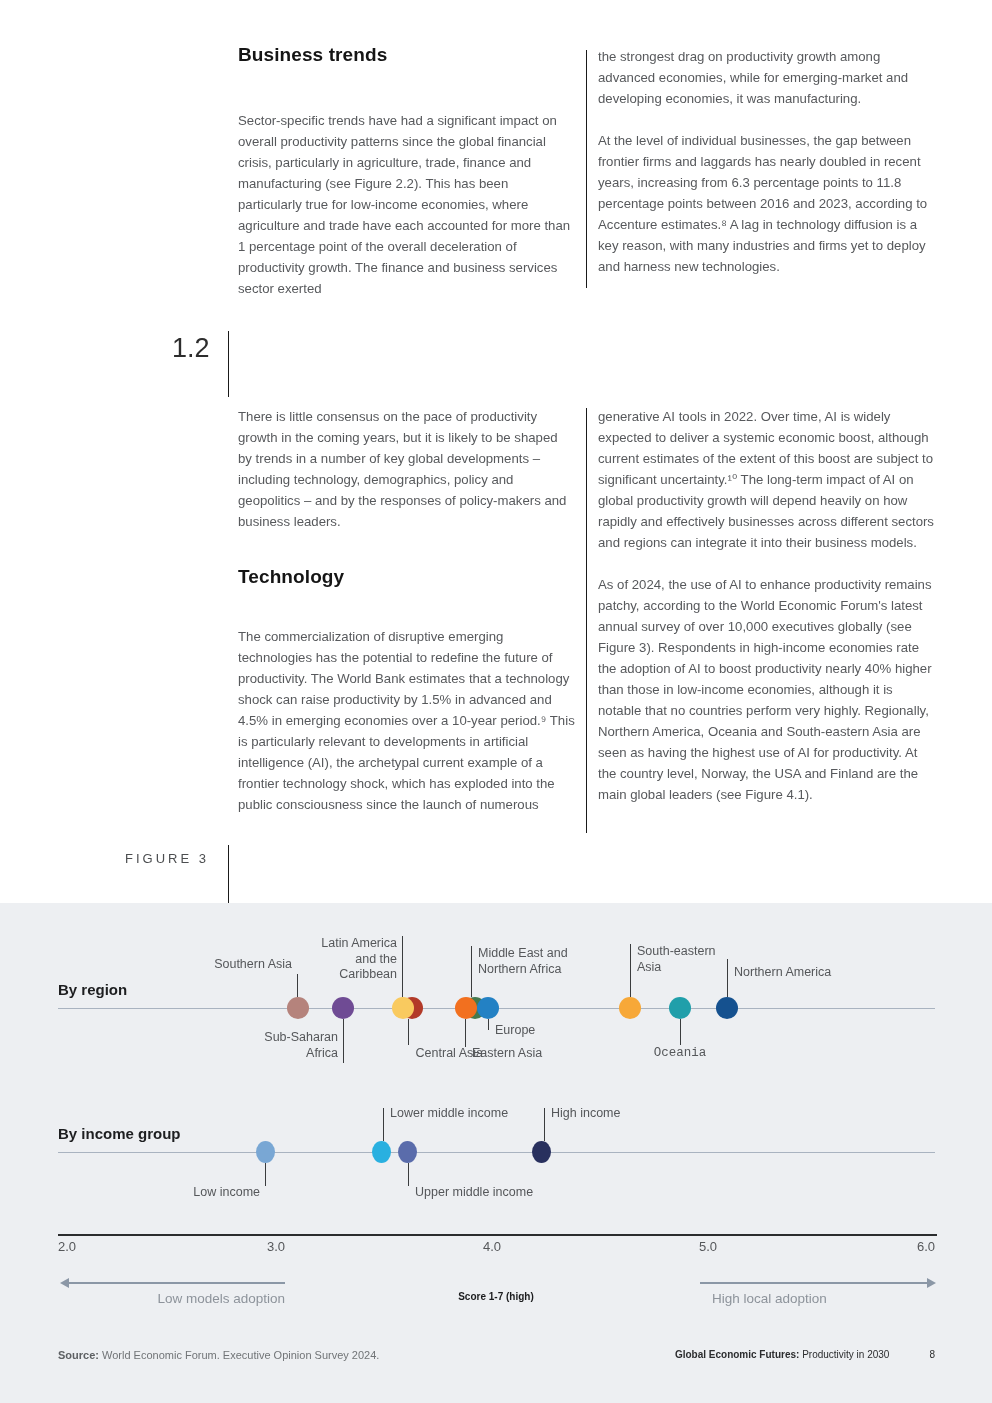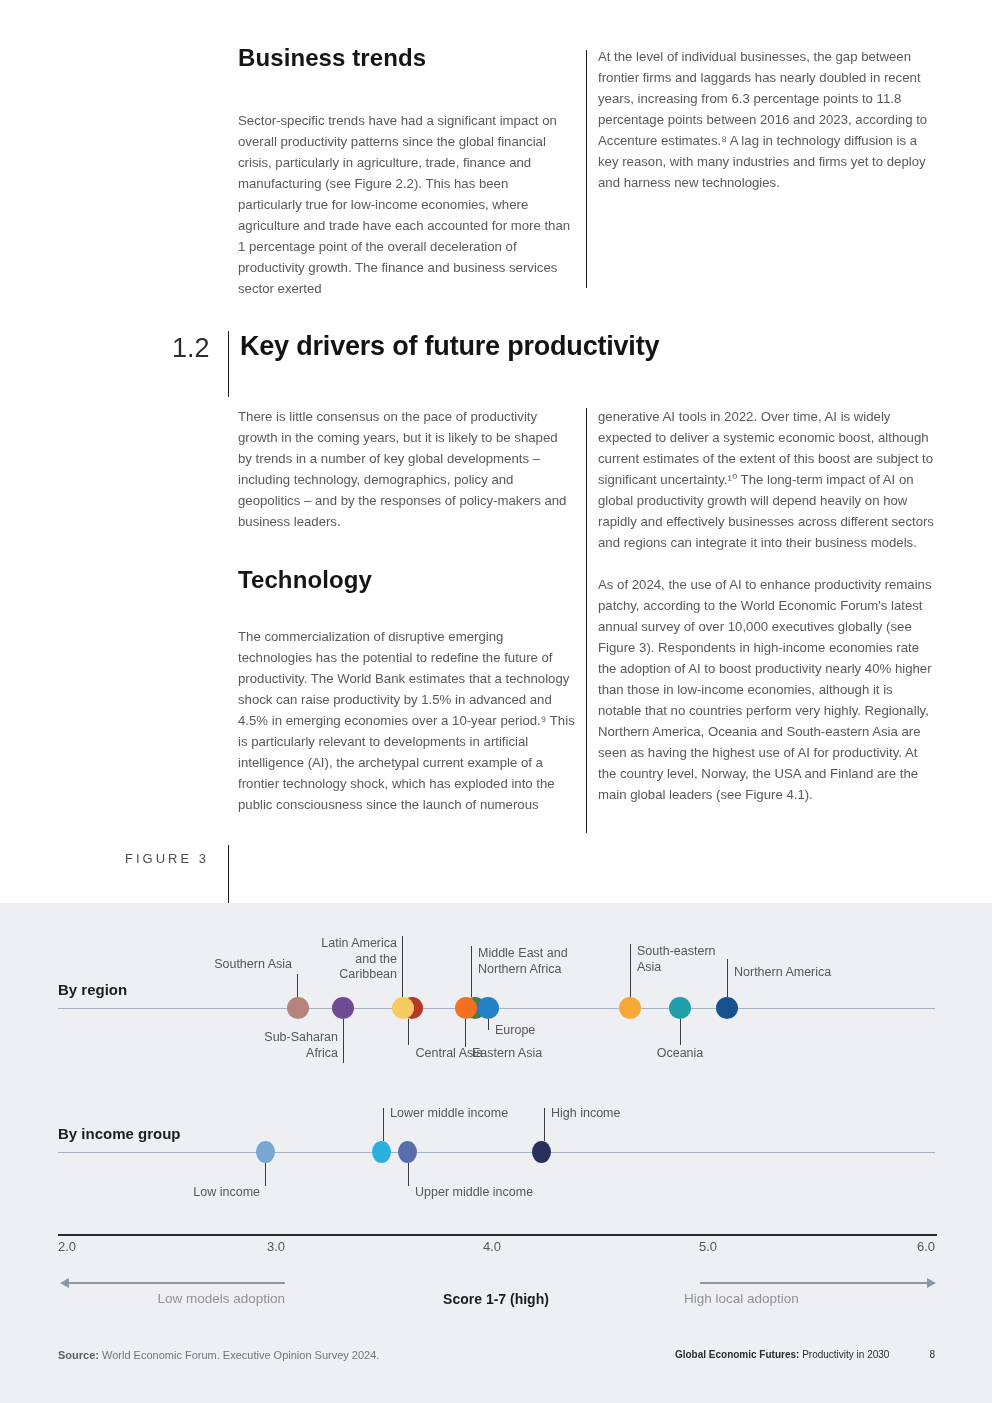--- a/index.html
+++ b/index.html
@@ -3,60 +3,60 @@
 <meta charset="utf-8">
 <style>
   * { margin:0; padding:0; box-sizing:border-box; }
   html,body { background:#fff; }
   body { font-family:"Liberation Sans","DejaVu Sans",sans-serif; }
   #page {
     position:relative; width:992px; height:1403px; background:#ffffff;
     overflow:hidden; margin:0 auto;
   }
   .para { font-size:13.2px; line-height:21px; color:#57595c; }
-  .h3 { font-size:24px; font-weight:bold; color:#151515; letter-spacing:.1px; }
+  .h3 { font-size:19px; font-weight:bold; color:#151515; letter-spacing:.1px; }
   .abs { position:absolute; }
   .vdiv { position:absolute; width:1px; background:#1a1a1a; }
   .col { position:absolute; width:337px; }
   .col .para + .para { margin-top:21px; }
   #sec2-num { font-size:27px; font-weight:400; color:#2d2d2d; }
   #sec2-title { font-size:27px; font-weight:bold; color:#131313; letter-spacing:-0.2px; }
   #figure-label { font-size:13px; letter-spacing:3px; color:#4c4e50; }
   #figure-caption { font-size:14.6px; font-weight:bold; color:#1b1c1e; line-height:21px; width:695px; }
   #chart-band { position:absolute; left:0; top:903px; width:992px; height:500px; background:#edeff2; }
   .hline { position:absolute; height:1px; background:#a9b3c0; }
   .row-label { position:absolute; font-size:15px; font-weight:bold; color:#1d1e20; }
   .leader { position:absolute; width:1px; background:#3a3c3e; }
   .dot { position:absolute; border-radius:50%; }
   .pt-label { position:absolute; font-size:12.5px; line-height:15.5px; color:#55575a; white-space:nowrap; }
   .axis-line { position:absolute; height:2px; background:#2b2c2e; }
   .tick { position:absolute; font-size:13px; color:#55575a; }
   .arrow-line { position:absolute; height:2px; background:#8b97a6; }
   .arrow-head { position:absolute; width:0; height:0; border-top:5px solid transparent; border-bottom:5px solid transparent; }
   .adopt-label { position:absolute; font-size:13.5px; color:#8d939b; }
-  .score-label { position:absolute; font-size:14px; font-weight:bold; color:#1b1c1e; text-align:center; }
+  .score-label { position:absolute; font-size:10px; font-weight:bold; color:#1b1c1e; text-align:center; }
   #footer-left { position:absolute; left:58px; top:1349px; font-size:11px; color:#717477; }
   #footer-left b { color:#5d6063; }
   #footer-right { position:absolute; right:57px; top:1349px; font-size:10px; color:#2c2d2f; display:flex; gap:40px; }
 </style>
 </head>
 <body>
 
 <div id="page">
 
   <div class="abs h3" style="left:238px; top:44px;">Business trends</div>
   <div class="abs para" style="left:238px; top:110px; width:337px;">Sector-specific trends have had a significant impact on overall productivity patterns since the global financial crisis, particularly in agriculture, trade, finance and manufacturing (see Figure 2.2). This has been particularly true for low-income economies, where agriculture and trade have each accounted for more than 1 percentage point of the overall deceleration of productivity growth. The finance and business services sector exerted</div>
   <div class="vdiv" style="left:586px; top:50px; height:238px;"></div>
   <div class="col" style="left:598px; top:46px;">
+    <div class="para">the strongest drag on productivity growth among advanced economies, while for emerging-market and developing economies, it was manufacturing.</div>
     <div class="para">At the level of individual businesses, the gap between frontier firms and laggards has nearly doubled in recent years, increasing from 6.3 percentage points to 11.8 percentage points between 2016 and 2023, according to Accenture estimates.⁸ A lag in technology diffusion is a key reason, with many industries and firms yet to deploy and harness new technologies.</div>
   </div>
 
   <div class="abs" id="sec2-num" style="left:172px; top:333px;">1.2</div>
   <div class="vdiv" style="left:228px; top:331px; height:66px;"></div>
-  <div class="abs" id="sec2-title" style="left:240px; top:331px;">Key drivers of future productivity</div>
 
   <div class="abs para" style="left:238px; top:406px; width:337px;">There is little consensus on the pace of productivity growth in the coming years, but it is likely to be shaped by trends in a number of key global developments – including technology, demographics, policy and geopolitics – and by the responses of policy-makers and business leaders.</div>
   <div class="abs h3" style="left:238px; top:566px;">Technology</div>
   <div class="abs para" style="left:238px; top:626px; width:337px;">The commercialization of disruptive emerging technologies has the potential to redefine the future of productivity. The World Bank estimates that a technology shock can raise productivity by 1.5% in advanced and 4.5% in emerging economies over a 10-year period.⁹ This is particularly relevant to developments in artificial intelligence (AI), the archetypal current example of a frontier technology shock, which has exploded into the public consciousness since the launch of numerous</div>
   <div class="vdiv" style="left:586px; top:408px; height:425px;"></div>
   <div class="col" style="left:598px; top:406px;">
     <div class="para">generative AI tools in 2022. Over time, AI is widely expected to deliver a systemic economic boost, although current estimates of the extent of this boost are subject to significant uncertainty.¹⁰ The long-term impact of AI on global productivity growth will depend heavily on how rapidly and effectively businesses across different sectors and regions can integrate it into their business models.</div>
     <div class="para">As of 2024, the use of AI to enhance productivity remains patchy, according to the World Economic Forum's latest annual survey of over 10,000 executives globally (see Figure 3). Respondents in high-income economies rate the adoption of AI to boost productivity nearly 40% higher than those in low-income economies, although it is notable that no countries perform very highly. Regionally, Northern America, Oceania and South-eastern Asia are seen as having the highest use of AI for productivity. At the country level, Norway, the USA and Finland are the main global leaders (see Figure 4.1).</div>
   </div>
 
@@ -97,21 +97,21 @@
       <div class="leader" style="left: 488px; top: 116px; height: 11px;"></div>
       <div class="pt-label" style="top: 120px; left: 495px;">
         <div>Europe</div>
       </div>
       <div class="leader" style="left: 630px; top: 41px; height: 53px;"></div>
       <div class="pt-label" style="top: 41px; left: 637px;">
         <div>South-eastern</div>
         <div>Asia</div>
       </div>
       <div class="leader" style="left: 680px; top: 116px; height: 26px;"></div>
-      <div class="pt-label" style="top: 143px; left: 605px; width: 150px; text-align: center;">
+      <div class="pt-label" style="top: 143px; left: 605px; width: 150px; text-align: center; font-family: Liberation Mono, monospace;">
         <div>Oceania</div>
       </div>
       <div class="leader" style="left: 727px; top: 56px; height: 38px;"></div>
       <div class="pt-label" style="top: 62px; left: 734px;">
         <div>Northern America</div>
       </div>
       <div class="dot" title="Southern Asia" style="left: 286.6px; top: 94px; width: 22px; height: 22px; background: rgb(181, 131, 124);"></div>
       <div class="dot" title="Sub-Saharan Africa" style="left: 331.96px; top: 94px; width: 22px; height: 22px; background: rgb(111, 75, 148);"></div>
       <div class="dot" title="Central Asia" style="left: 401.08px; top: 94px; width: 22px; height: 22px; background: rgb(178, 58, 40);"></div>
       <div class="dot" title="Latin America and the Caribbean" style="left: 392.44px; top: 94px; width: 22px; height: 22px; background: rgb(249, 202, 95);"></div>
@@ -148,21 +148,21 @@
       <div class="tick" style="top: 336px; left: 246px; width: 60px; text-align: center;">3.0</div>
       <div class="tick" style="top: 336px; left: 462px; width: 60px; text-align: center;">4.0</div>
       <div class="tick" style="top: 336px; left: 678px; width: 60px; text-align: center;">5.0</div>
       <div class="tick" style="top: 336px; right: 57px; text-align: right;">6.0</div>
       <div class="arrow-line" style="left: 68px; top: 379px; width: 217px;"></div>
       <div class="arrow-head" style="left: 60px; top: 375px; border-right: 9px solid rgb(139, 151, 166);"></div>
       <div class="arrow-line" style="left: 700px; top: 379px; width: 228px;"></div>
       <div class="arrow-head" style="left: 927px; top: 375px; border-left: 9px solid rgb(139, 151, 166);"></div>
       <div class="adopt-label" style="top: 388px; right: 707px; text-align: right;">Low models adoption</div>
       <div class="score-label" style="top: 388px; left: 396px; width: 200px;">Score 1-7 (high)</div>
-      <div class="adopt-label" style="top: 388px; left: 684px; text-align: center;">High local adoption</div>
+      <div class="adopt-label" style="top: 388px; left: 712px; text-align: center;">High local adoption</div>
     </div>
 
   <div id="footer-left">
     <b>Source:</b><span> World Economic Forum. Executive Opinion Survey 2024.</span>
   </div>
   <div id="footer-right">
     <span><b>Global Economic Futures:</b><span> Productivity in 2030</span></span>
     <span>8</span>
   </div>
 

